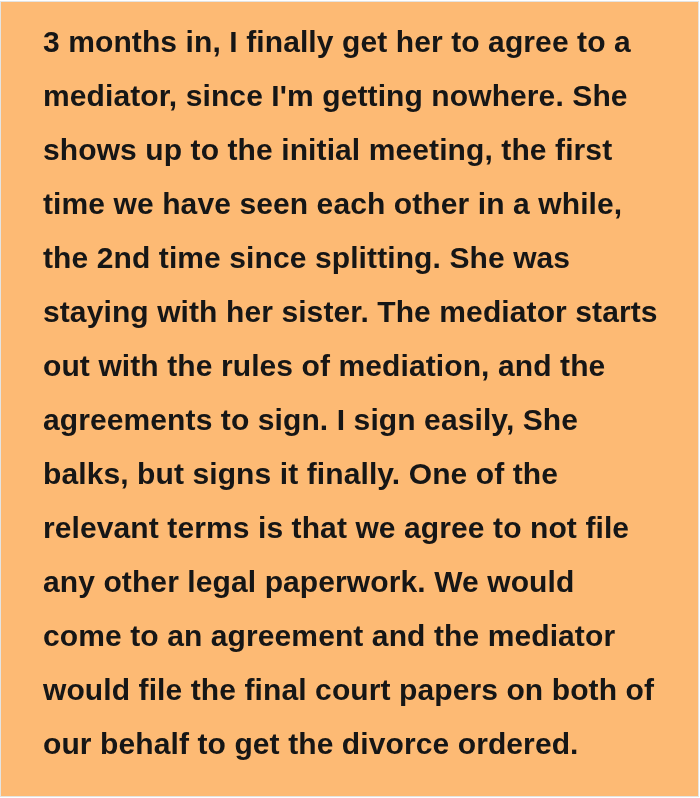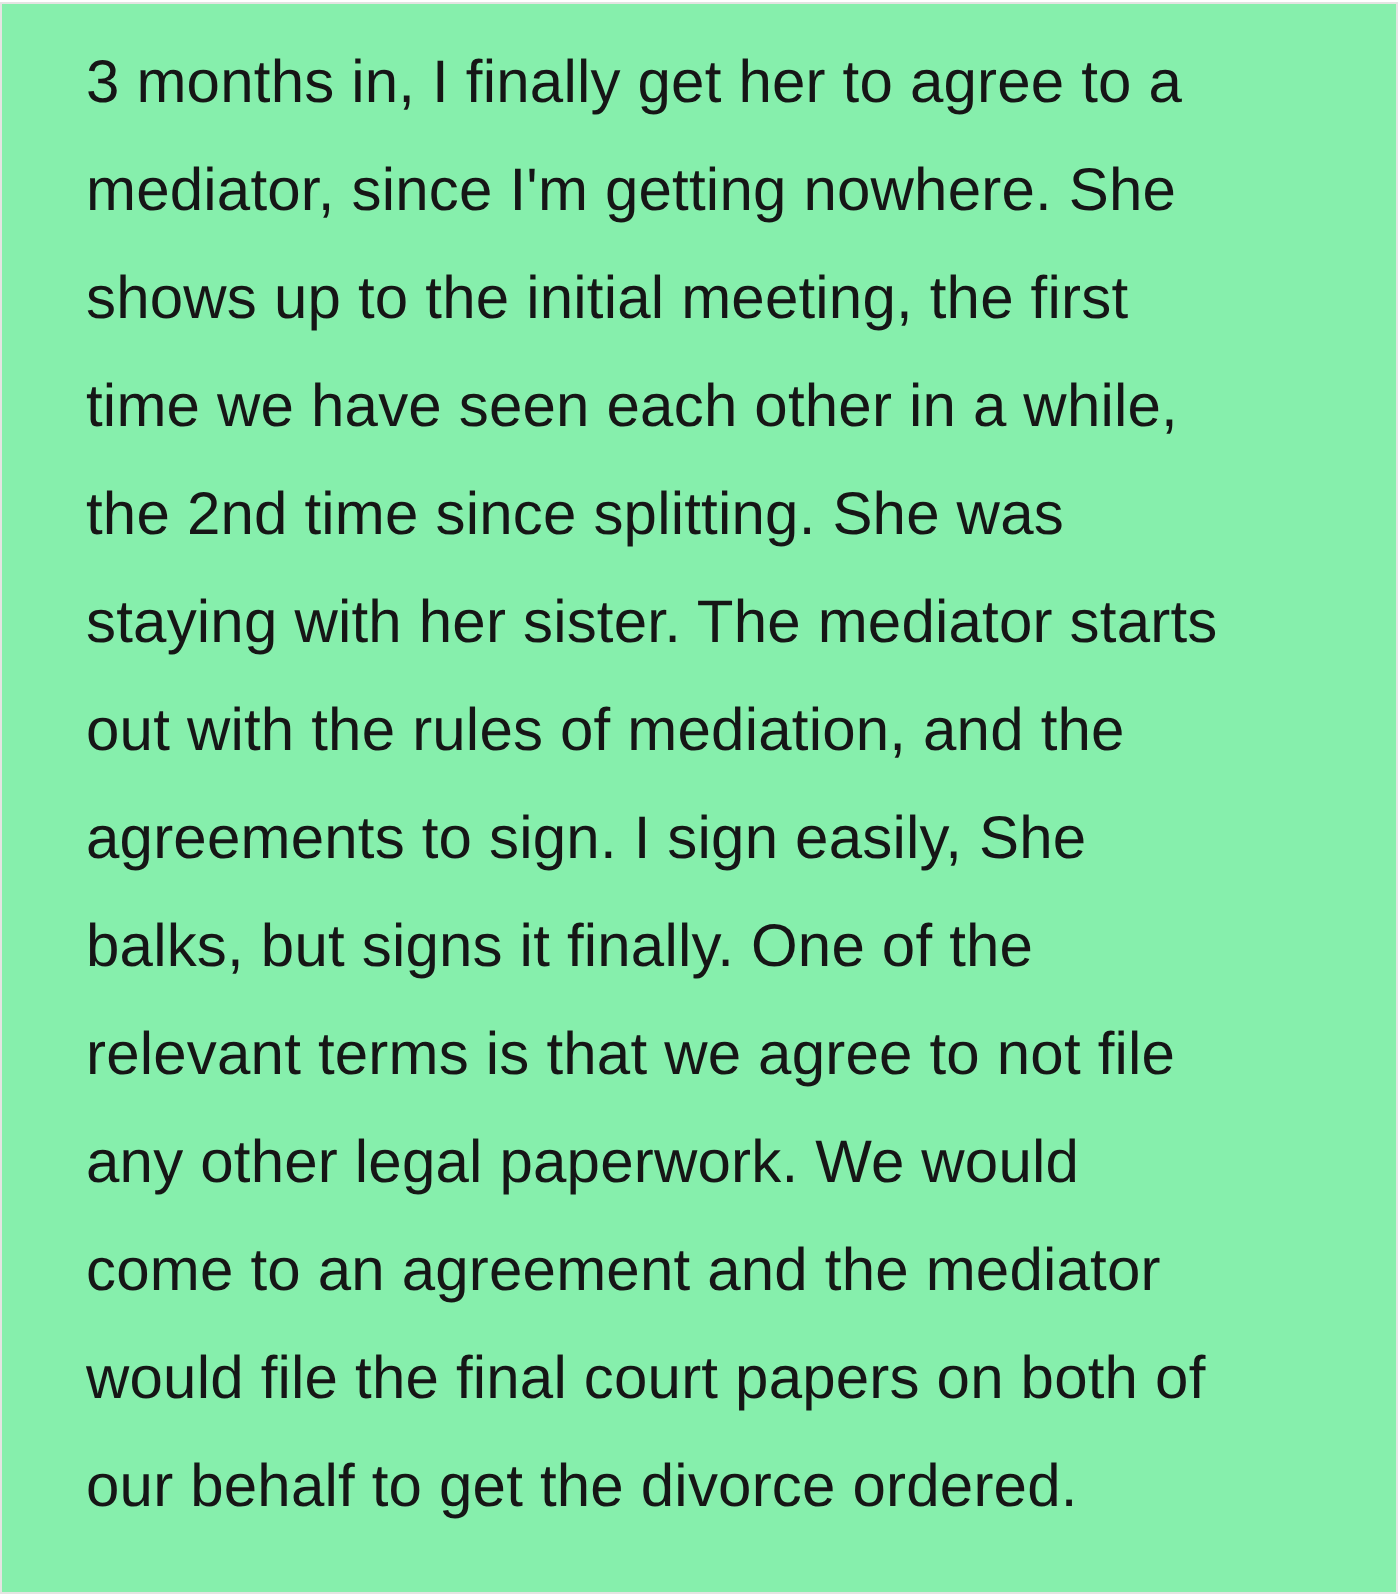--- a/index.html
+++ b/index.html
@@ -10,22 +10,23 @@
     background: #ffffff;
     overflow: hidden;
   }
   .card {
     box-sizing: border-box;
     position: absolute;
     top: 1px;
     left: 0;
     width: 699px;
     height: 796px;
-    background: #86efac;
+    background: #fdba74;
     border: 1px solid #e4e4e2;
+    font-weight: bold;
   }
   .story-text {
     position: absolute;
     top: 13px;
     left: 42px;
     width: 630px;
     font-family: "Liberation Sans", "DejaVu Sans", sans-serif;
     font-size: 30px;
     line-height: 54px;
     letter-spacing: 0.1px;

